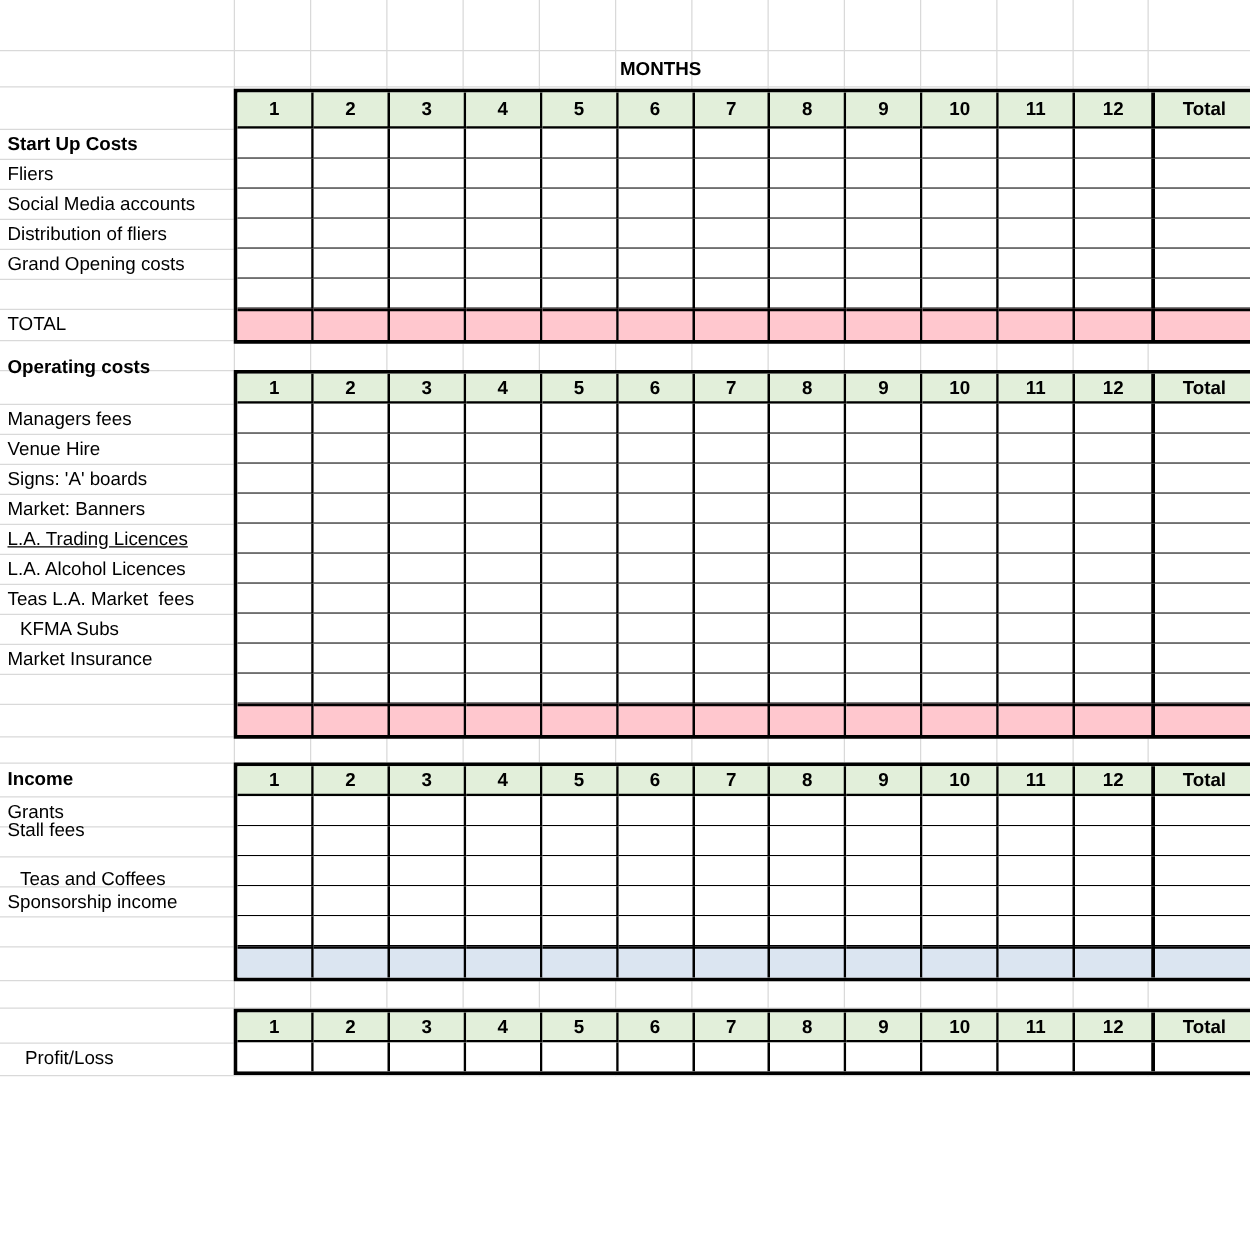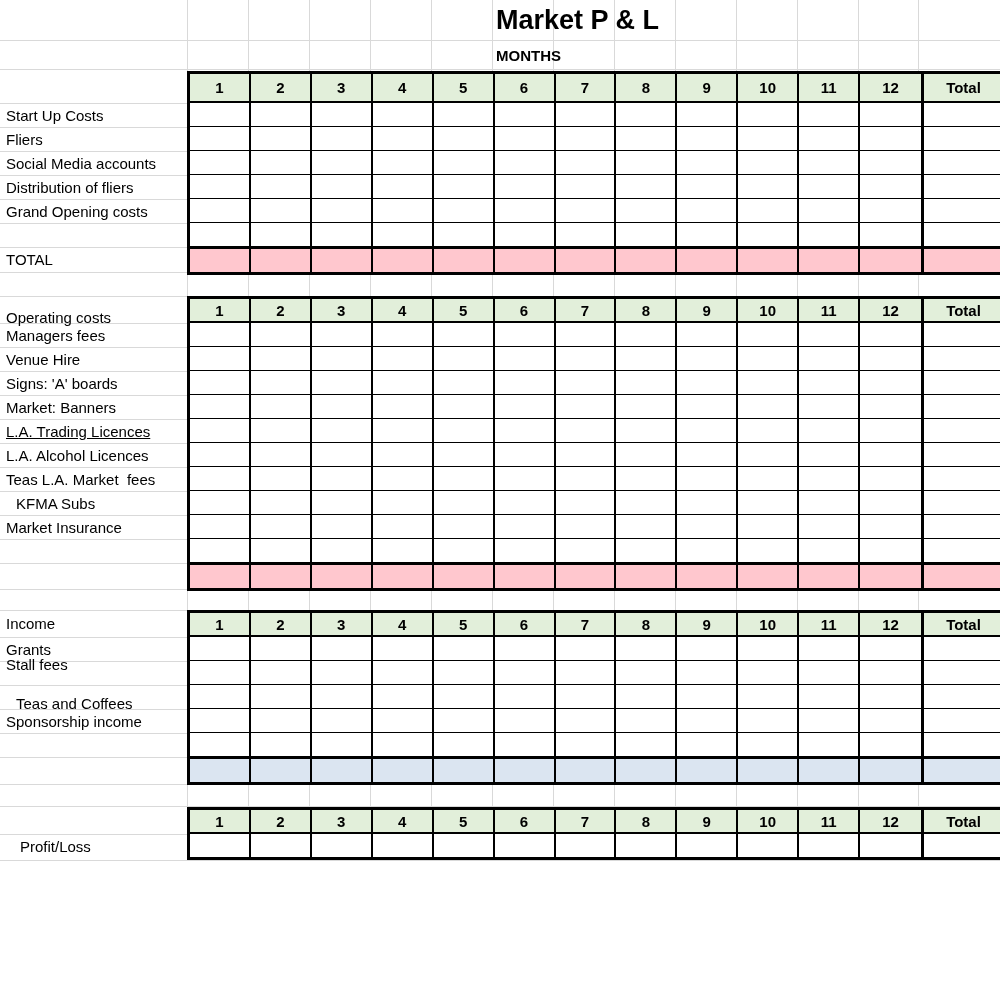--- a/index.html
+++ b/index.html
@@ -27,21 +27,21 @@
     border-bottom-width:2px;
   }
   .tcell{border-top:2px solid var(--border,#000);border-bottom:none;height:25px;}
   .tcell.pink{background:var(--pink,#ffc7ce);}
   .tcell.blue{background:var(--blue,#dbe5f1);}
   .lastwhite{border-bottom:none;height:23px;}
   .rlabel{
     position:absolute;left:0;width:186px;box-sizing:border-box;padding-left:6px;
     font-size:15px;display:flex;align-items:center;white-space:pre;z-index:3;
   }
-  .rlabel.bold{font-weight:normal;}
+  .rlabel.bold{font-weight:bold;}
 </style>
 </head>
 <body>
 
 <div id="screen" style="--green: #e2efda; --pink: #ffc7ce; --blue: #dbe5f1; --border: #000000; --gridline: #d9d9d9;">
   <div id="gridlayer">
       <div class="gridv" style="left: 187px;"></div>
       <div class="gridv" style="left: 248px;"></div>
       <div class="gridv" style="left: 309px;"></div>
       <div class="gridv" style="left: 370px;"></div>
@@ -82,21 +82,20 @@
       <div class="gridh" style="top: 661px;"></div>
       <div class="gridh" style="top: 685px;"></div>
       <div class="gridh" style="top: 709px;"></div>
       <div class="gridh" style="top: 733px;"></div>
       <div class="gridh" style="top: 757px;"></div>
       <div class="gridh" style="top: 784px;"></div>
       <div class="gridh" style="top: 806px;"></div>
       <div class="gridh" style="top: 834px;"></div>
       <div class="gridh" style="top: 860px;"></div>
     </div>
-  <div id="title">Market P &amp; L</div>
   <div id="months">MONTHS</div>
   <div id="tables">
       <div class="ptable" style="top: 71px;">
         <div class="prow">
           <div class="cell hcell" style="height: 29px;">1</div>
           <div class="cell hcell" style="height: 29px;">2</div>
           <div class="cell hcell" style="height: 29px;">3</div>
           <div class="cell hcell" style="height: 29px;">4</div>
           <div class="cell hcell" style="height: 29px;">5</div>
           <div class="cell hcell" style="height: 29px;">6</div>
@@ -536,21 +535,21 @@
         </div>
       </div>
     </div>
   <div id="labels">
       <div class="rlabel bold" style="top: 103px; height: 24px;">Start Up Costs</div>
       <div class="rlabel" style="top: 127px; height: 24px;">Fliers</div>
       <div class="rlabel" style="top: 151px; height: 24px;">Social Media accounts</div>
       <div class="rlabel" style="top: 175px; height: 24px;">Distribution of fliers</div>
       <div class="rlabel" style="top: 199px; height: 24px;">Grand Opening costs</div>
       <div class="rlabel" style="top: 247px; height: 25px;">TOTAL</div>
-      <div class="rlabel bold" style="top: 304px; height: 27px; text-align: center;">Operating costs</div>
+      <div class="rlabel bold" style="top: 280px; height: 27px; text-align: center;">Operating costs</div>
       <div class="rlabel" style="top: 323px; height: 24px;">Managers fees</div>
       <div class="rlabel" style="top: 347px; height: 24px;">Venue Hire</div>
       <div class="rlabel" style="top: 371px; height: 24px;">Signs: 'A' boards</div>
       <div class="rlabel" style="top: 395px; height: 24px;">Market: Banners</div>
       <div class="rlabel" style="top: 419px; height: 24px; text-decoration: underline;">L.A. Trading Licences</div>
       <div class="rlabel" style="top: 443px; height: 24px;">L.A. Alcohol Licences</div>
       <div class="rlabel" style="top: 467px; height: 24px;">Teas L.A. Market  fees</div>
       <div class="rlabel" style="top: 491px; height: 24px; padding-left: 16px;">KFMA Subs</div>
       <div class="rlabel" style="top: 515px; height: 24px;">Market Insurance</div>
       <div class="rlabel bold" style="top: 610px; height: 27px;">Income</div>

